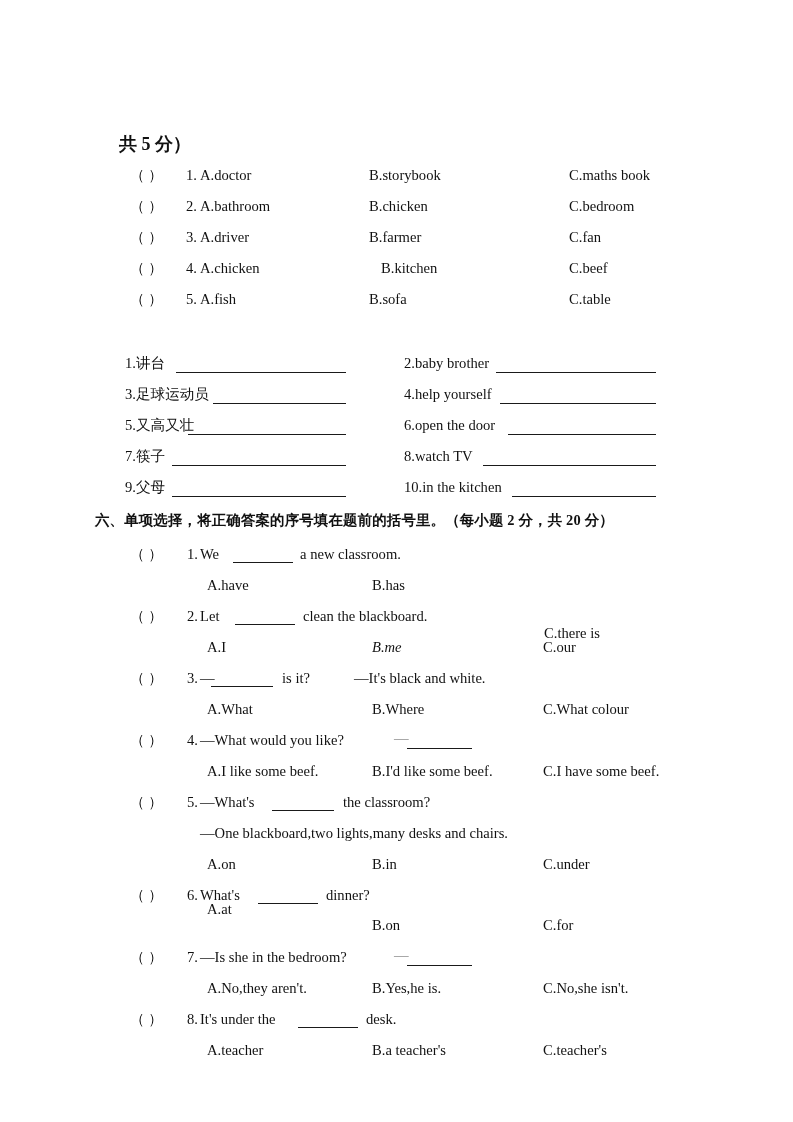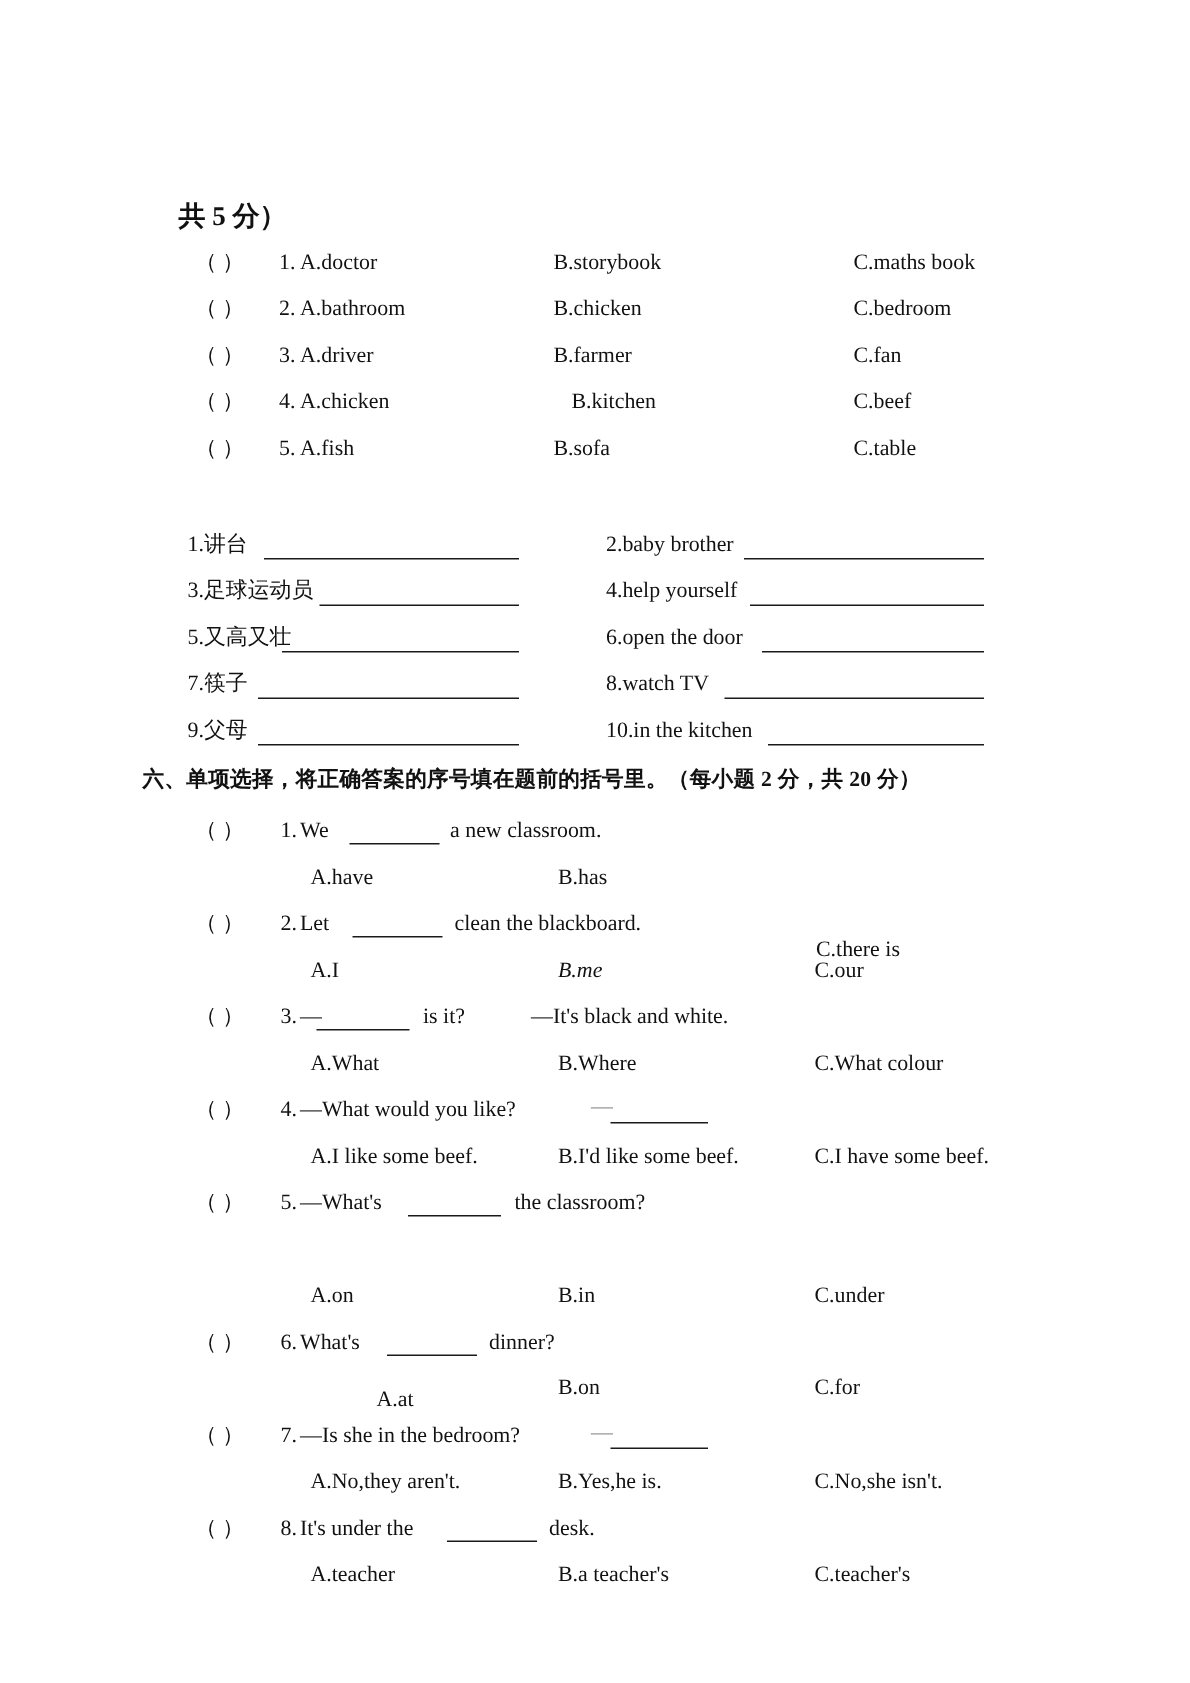--- a/index.html
+++ b/index.html
@@ -179,30 +179,31 @@
   <div class="blank" style="left:407px; top:748px; width:65px;"></div>
   <div class="opt" style="left:207px; top:764px;">A.I like some beef.</div>
   <div class="opt" style="left:372px; top:764px;">B.I'd like some beef.</div>
   <div class="opt" style="left:543px; top:764px;">C.I have some beef.</div>
 
   <div class="paren" style="left:130px; top:795px;">（          ）</div>
   <div class="row" style="left:187px; top:795px;">5.</div>
   <div class="row" style="left:200px; top:795px;">—What's</div>
   <div class="blank" style="left:272px; top:810px; width:62px;"></div>
   <div class="row" style="left:343px; top:795px;">the classroom?</div>
+  <div class="row" style="left:200px; top:826px;">—One blackboard,two lights,many desks and chairs.</div>
   <div class="opt" style="left:207px; top:857px;">A.on</div>
   <div class="opt" style="left:372px; top:857px;">B.in</div>
   <div class="opt" style="left:543px; top:857px;">C.under</div>
 
   <div class="paren" style="left:130px; top:888px;">（          ）</div>
   <div class="row" style="left:187px; top:888px;">6.</div>
   <div class="row" style="left:200px; top:888px;">What's</div>
   <div class="blank" style="left:258px; top:903px; width:60px;"></div>
   <div class="row" style="left:326px; top:888px;">dinner?</div>
-  <div class="opt" style="left:207px; top:926px;margin-left:44px;">A.at</div>
+  <div class="opt" style="left:207px; top:902px;">A.at</div>
   <div class="opt" style="left:372px; top:918px;">B.on</div>
   <div class="opt" style="left:543px; top:918px;">C.for</div>
 
   <div class="paren" style="left:130px; top:950px;">（          ）</div>
   <div class="row" style="left:187px; top:950px;">7.</div>
   <div class="row" style="left:200px; top:950px;">—Is she in the bedroom?</div>
   <div class="dash dash-faint" style="left:394px; top:948px;">—</div>
   <div class="blank" style="left:407px; top:965px; width:65px;"></div>
   <div class="opt" style="left:207px; top:981px;">A.No,they aren't.</div>
   <div class="opt" style="left:372px; top:981px;">B.Yes,he is.</div>

